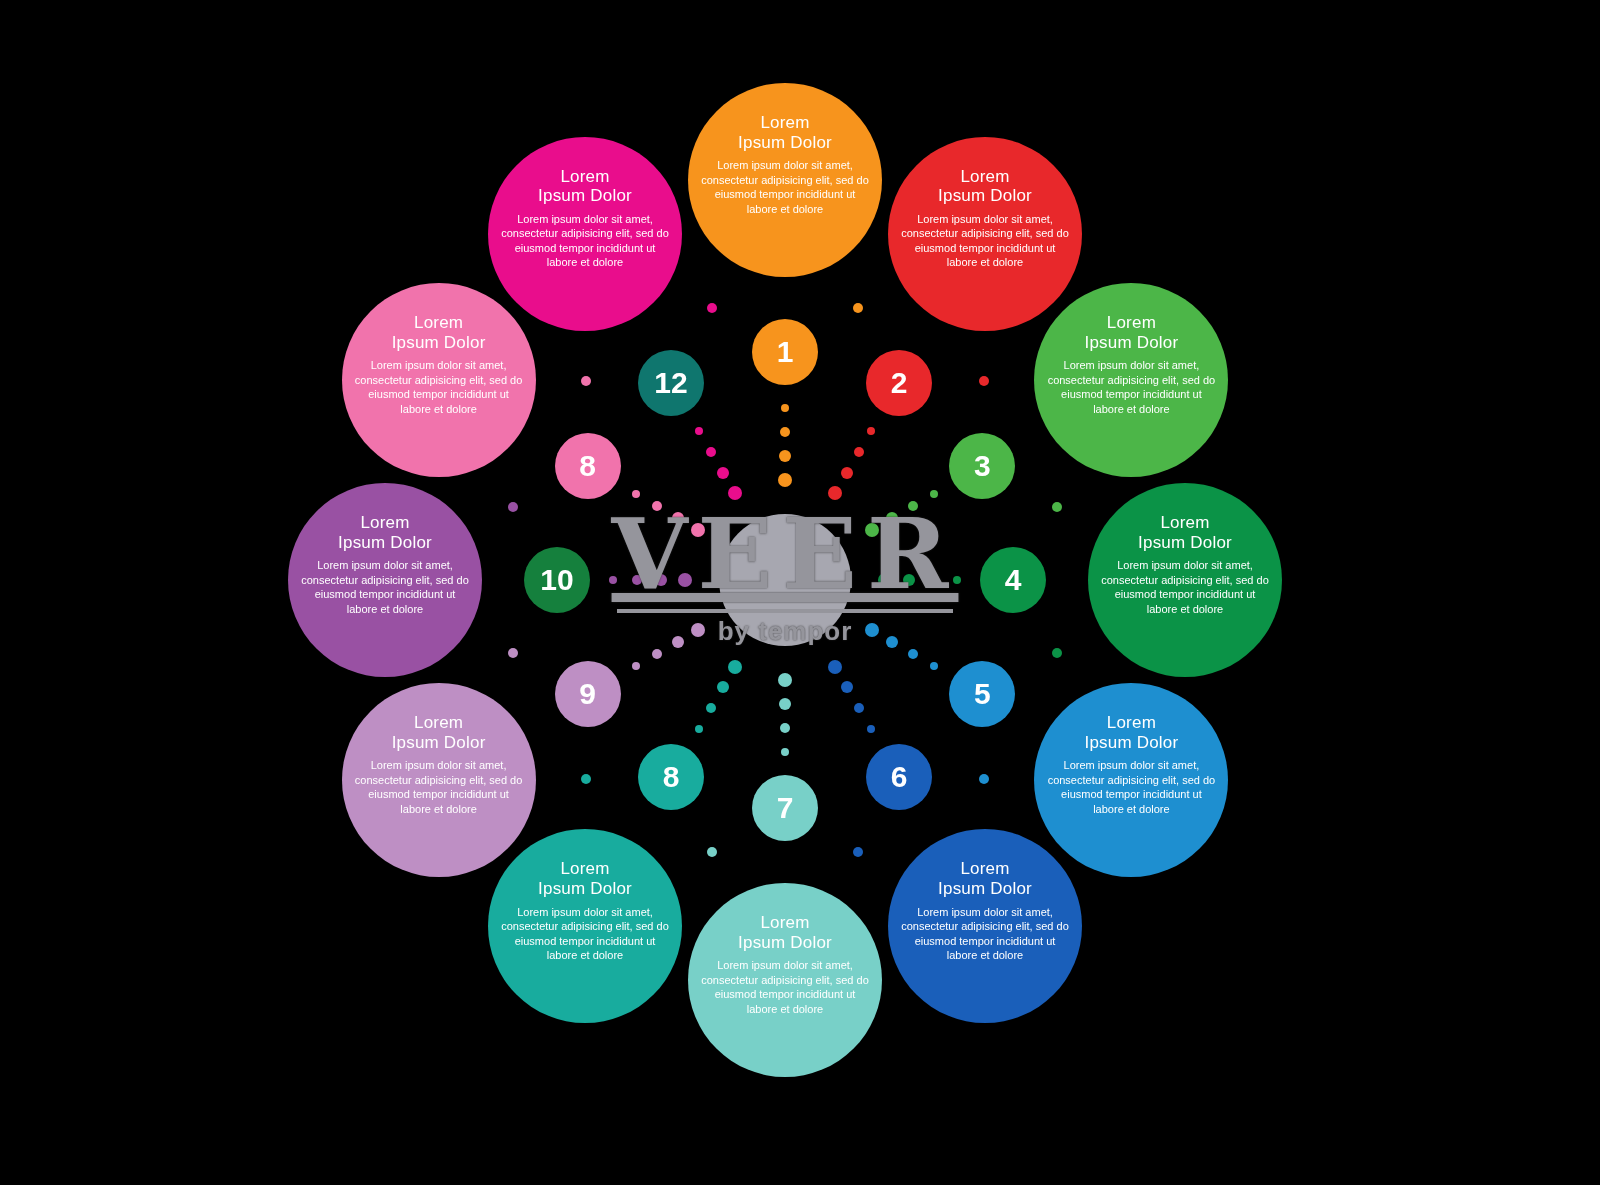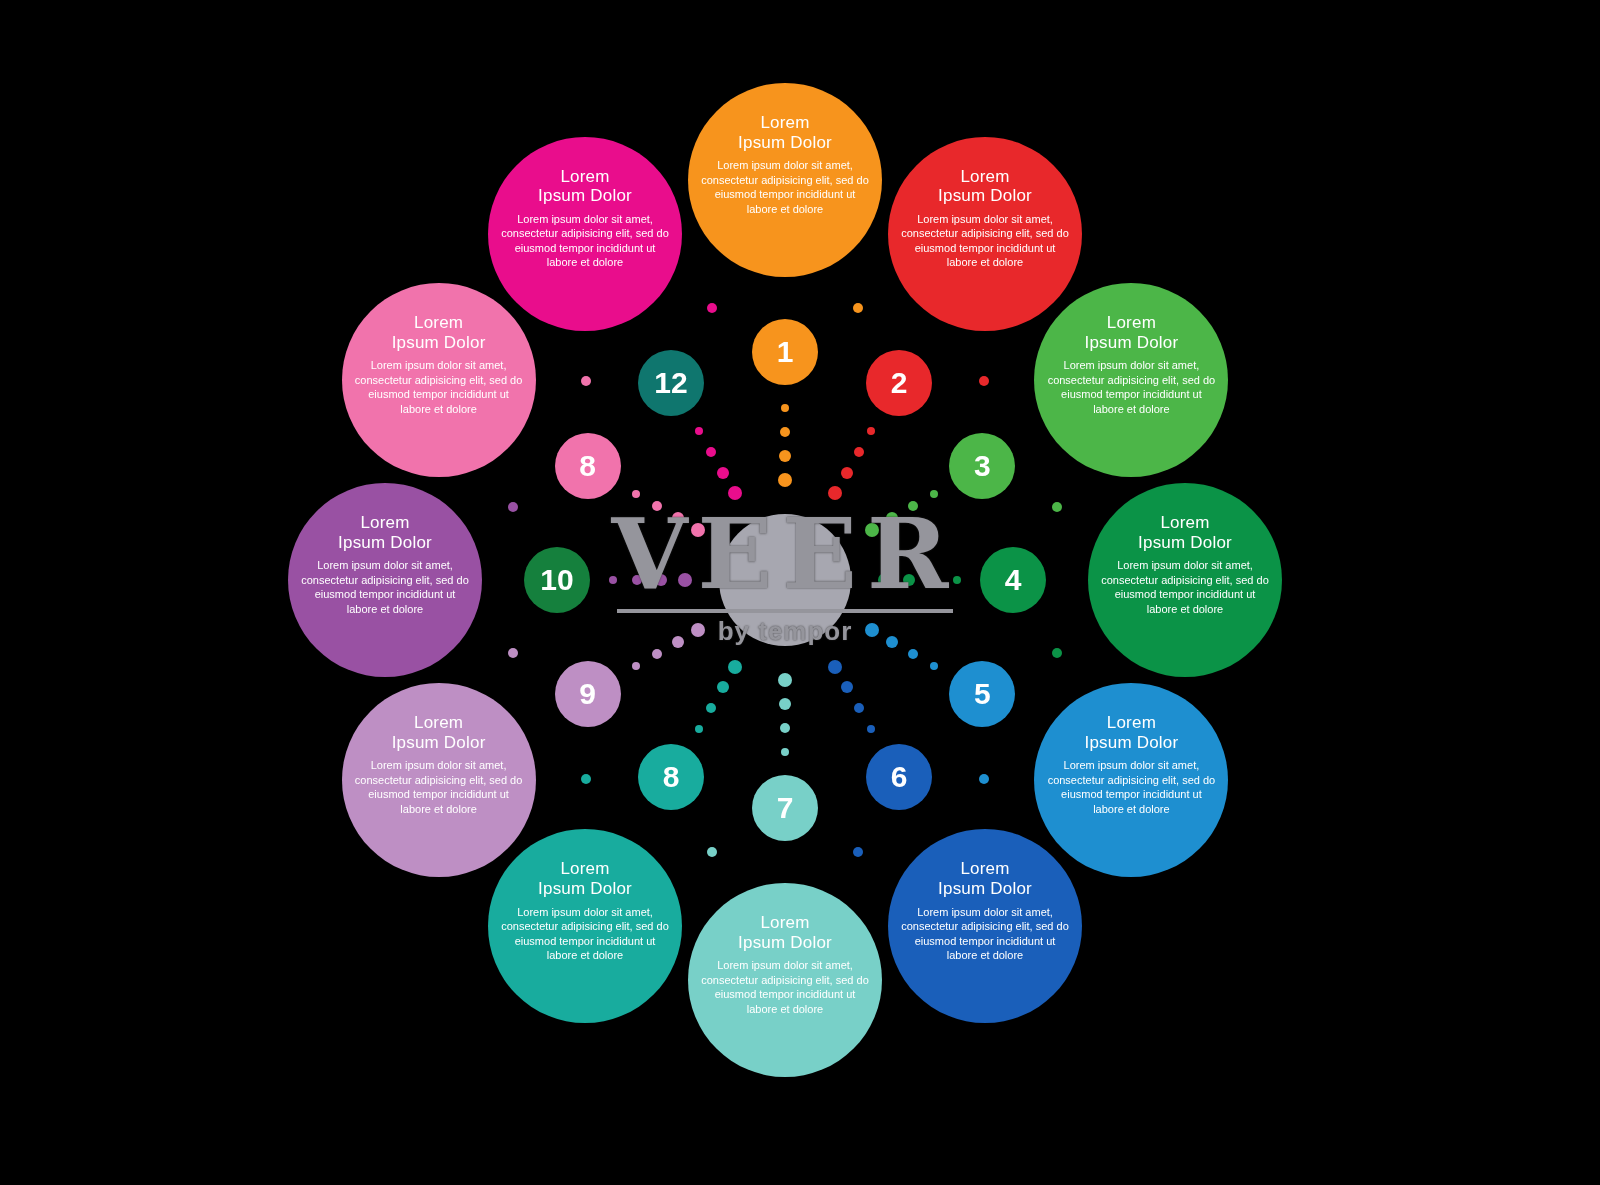--- a/index.html
+++ b/index.html
@@ -75,20 +75,21 @@
     align-items: center;
     color: #95959c;
   }
   #wm-brand {
     font-family: "DejaVu Serif", serif;
     font-weight: bold;
     font-size: 98px;
     line-height: 1;
     letter-spacing: 10px;
     text-shadow: 0 0 2px rgba(40,40,40,0.8);
+    text-decoration: underline;
   }
   #wm-rule {
     width: 336px;
     height: 4px;
     background: #95959c;
     margin-top: 6px;
   }
   #wm-sub {
     margin-top: 3px;
     font-size: 26px;

